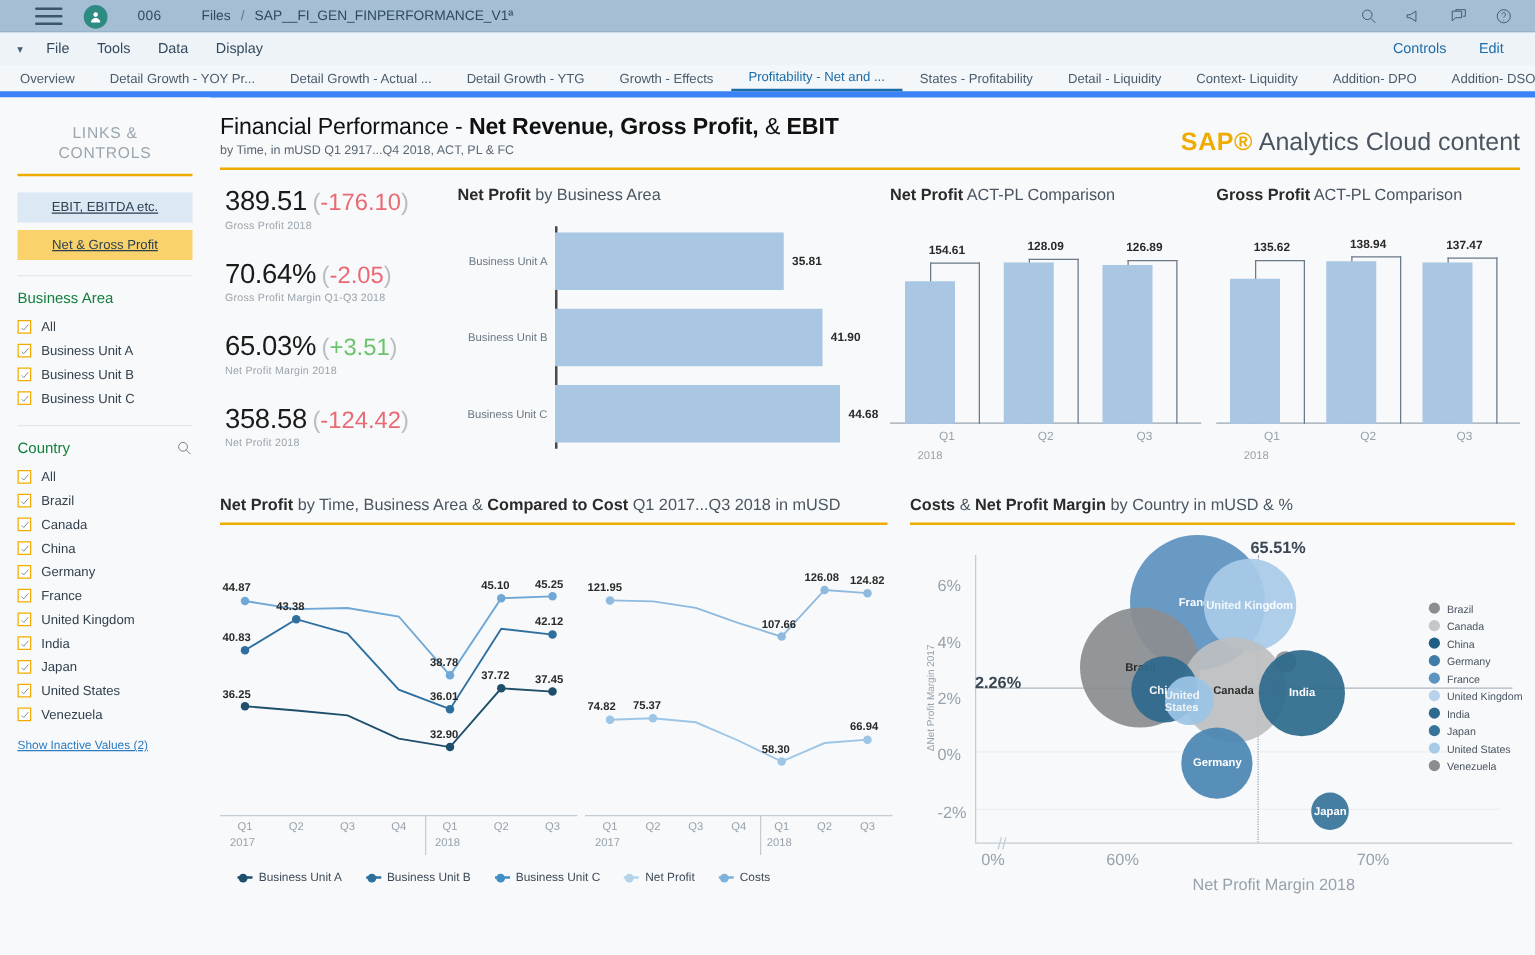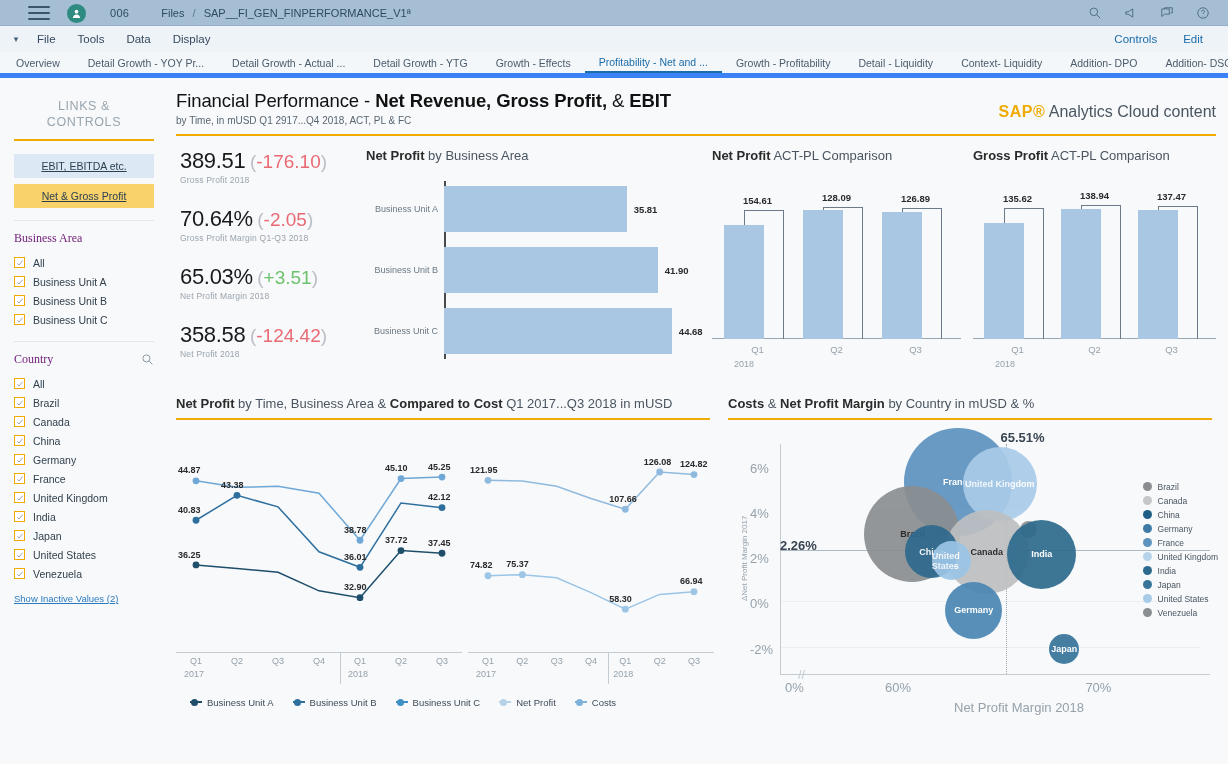--- a/index.html
+++ b/index.html
@@ -58,40 +58,40 @@
   .sb-title{ text-align:center; font-size:12.5px; color:#9aa5ad; letter-spacing:.6px; line-height:16px; padding:6px 0 9px;}
   .sb-rule{ height:2px; background:#f0ab00; margin:0 0 13px 0;}
   .sb-link{
     display:block; text-align:center; font-size:10.5px; padding:6px 0;
     margin-bottom:6px; text-decoration:underline; color:#2a3f50; cursor:pointer;
   }
   .sb-link.blue{ background:#dce8f3; }
   .sb-link.gold{ background:#f9d26b; }
   .sb-div{ height:1px; background:#e3e8ec; margin:12px 0 10px;}
   .sb-group-head{
-    font-size:12px; color:#701a75; margin-bottom:7px; display:flex;
-    align-items:center; justify-content:space-between;font-family:Liberation Serif, serif;
+    font-size:12px; color:#15803d; margin-bottom:7px; display:flex;
+    align-items:center; justify-content:space-between;
   }
   .sb-group-head .mag{ width:13px;height:13px; cursor:pointer;}
   .sb-group-head .mag svg{ width:13px;height:13px; stroke:#6d7b88; fill:none; stroke-width:1.4;}
   .cb-row{ display:flex; align-items:center; gap:8px; padding:3.5px 0; font-size:10.5px; color:#33414d; cursor:pointer;}
   .cb{
     width:11px;height:11px;border:1px solid #f0ab00;background:#fff;
     display:flex;align-items:center;justify-content:center;flex:0 0 auto;
   }
   .cb svg{width:8px;height:8px;stroke:#6b7883;stroke-width:2;fill:none;}
   .sb-inactive{ font-size:9.5px;color:#2c7bbf;text-decoration:underline;margin-top:10px;cursor:pointer;}
 
   
   .main{ flex:1; padding:12px 10px 0 8px; position:relative;}
   .main-head{ display:flex; align-items:flex-start; }
   .ptitle{ font-size:18.5px; color:#111; font-weight:400; letter-spacing:-.1px;}
   .ptitle b{ font-weight:bold; }
   .psub{ font-size:10px; color:#5a6672; margin-top:3px;}
-  .sap-brand{ margin-left:auto; font-size:16px; color:#4a5560; padding-top:13px; padding-right:2px;}
+  .sap-brand{ margin-left:auto; font-size:20px; color:#4a5560; padding-top:13px; padding-right:2px;}
   .sap-brand .sap{ color:#f0ab00; font-weight:bold; letter-spacing:.5px;}
   .hrule{ height:2px; background:#f0ab00; margin:8px 2px 0 0;}
 
   
   .row1{ display:flex; margin-top:12px; }
   .kpis{ width:190px; padding-left:4px;}
   .kpi{ margin-bottom:21px;}
   .kpi-main{ font-size:22px; color:#1a1a1a; letter-spacing:-.3px;}
   .kpi-delta{ font-size:19px; }
   .kpi-delta .paren{ color:#b9bfc5;}
@@ -220,21 +220,21 @@
   </div>
 </div>
 
 <div class="tabbar" id="tabbar">
     <div class="tab">Overview</div>
     <div class="tab">Detail Growth - YOY Pr...</div>
     <div class="tab">Detail Growth - Actual ...</div>
     <div class="tab">Detail Growth - YTG</div>
     <div class="tab">Growth - Effects</div>
     <div class="tab active">Profitability - Net and ...</div>
-    <div class="tab">Growth - Profitability</div>
+    <div class="tab">States - Profitability</div>
     <div class="tab">Detail - Liquidity</div>
     <div class="tab">Context- Liquidity</div>
     <div class="tab">Addition- DPO</div>
     <div class="tab">Addition- DSO</div>
   </div>
 
 <div class="body">
 
   <div class="sidebar">
     <div class="sb-title">

